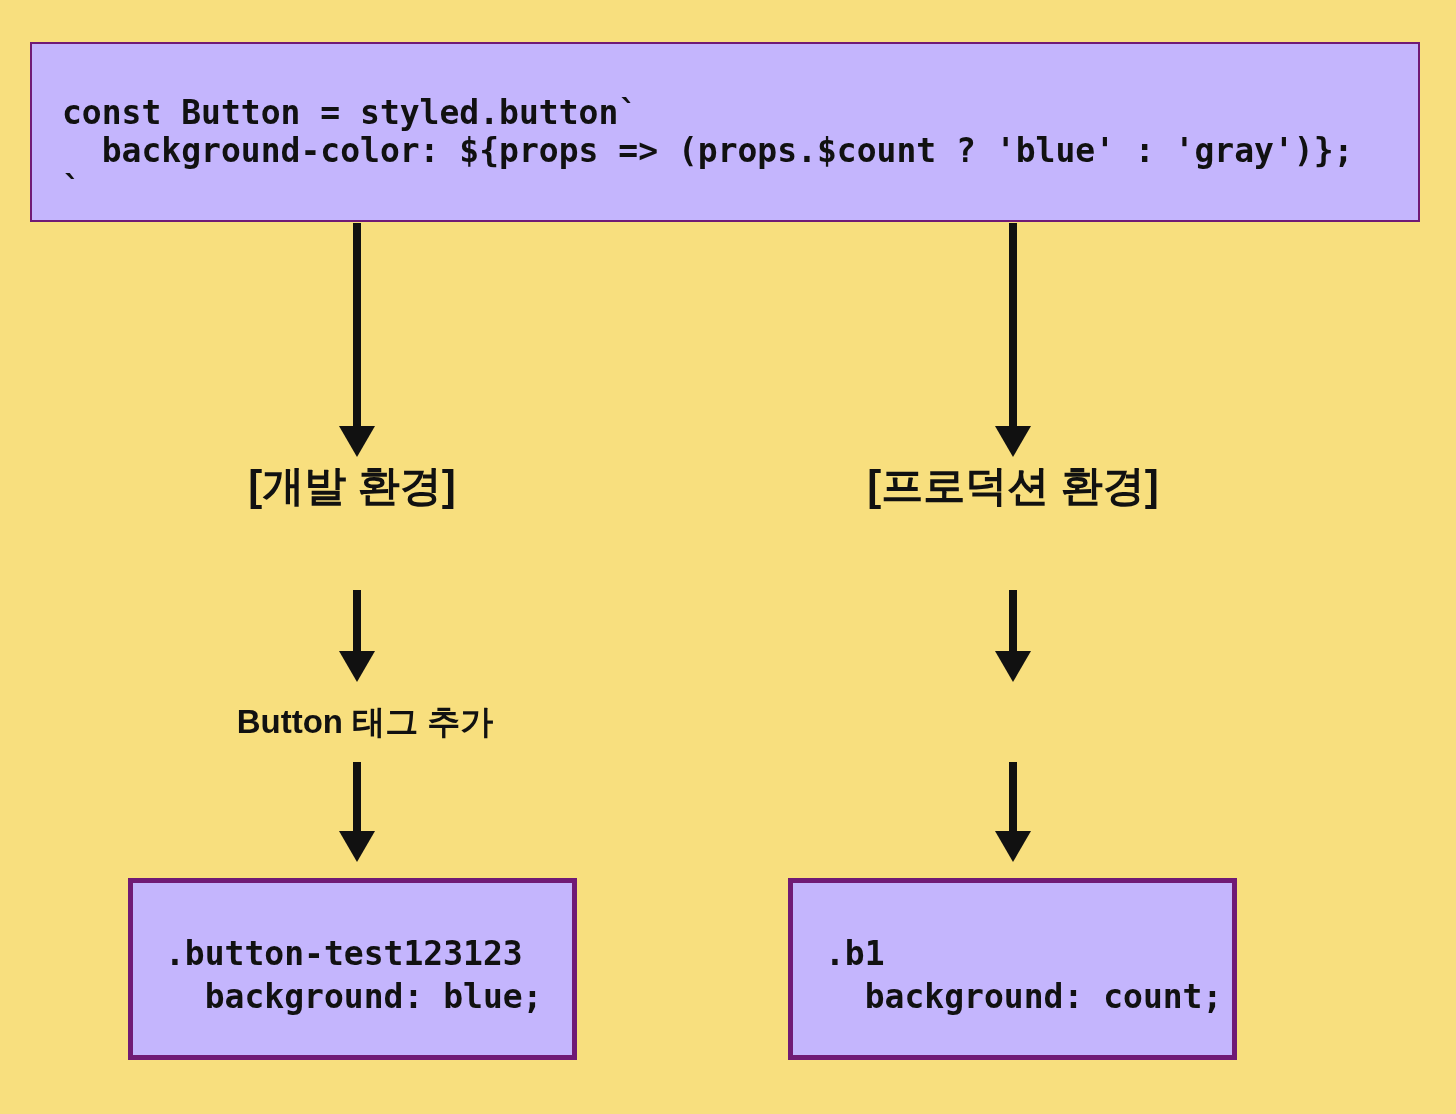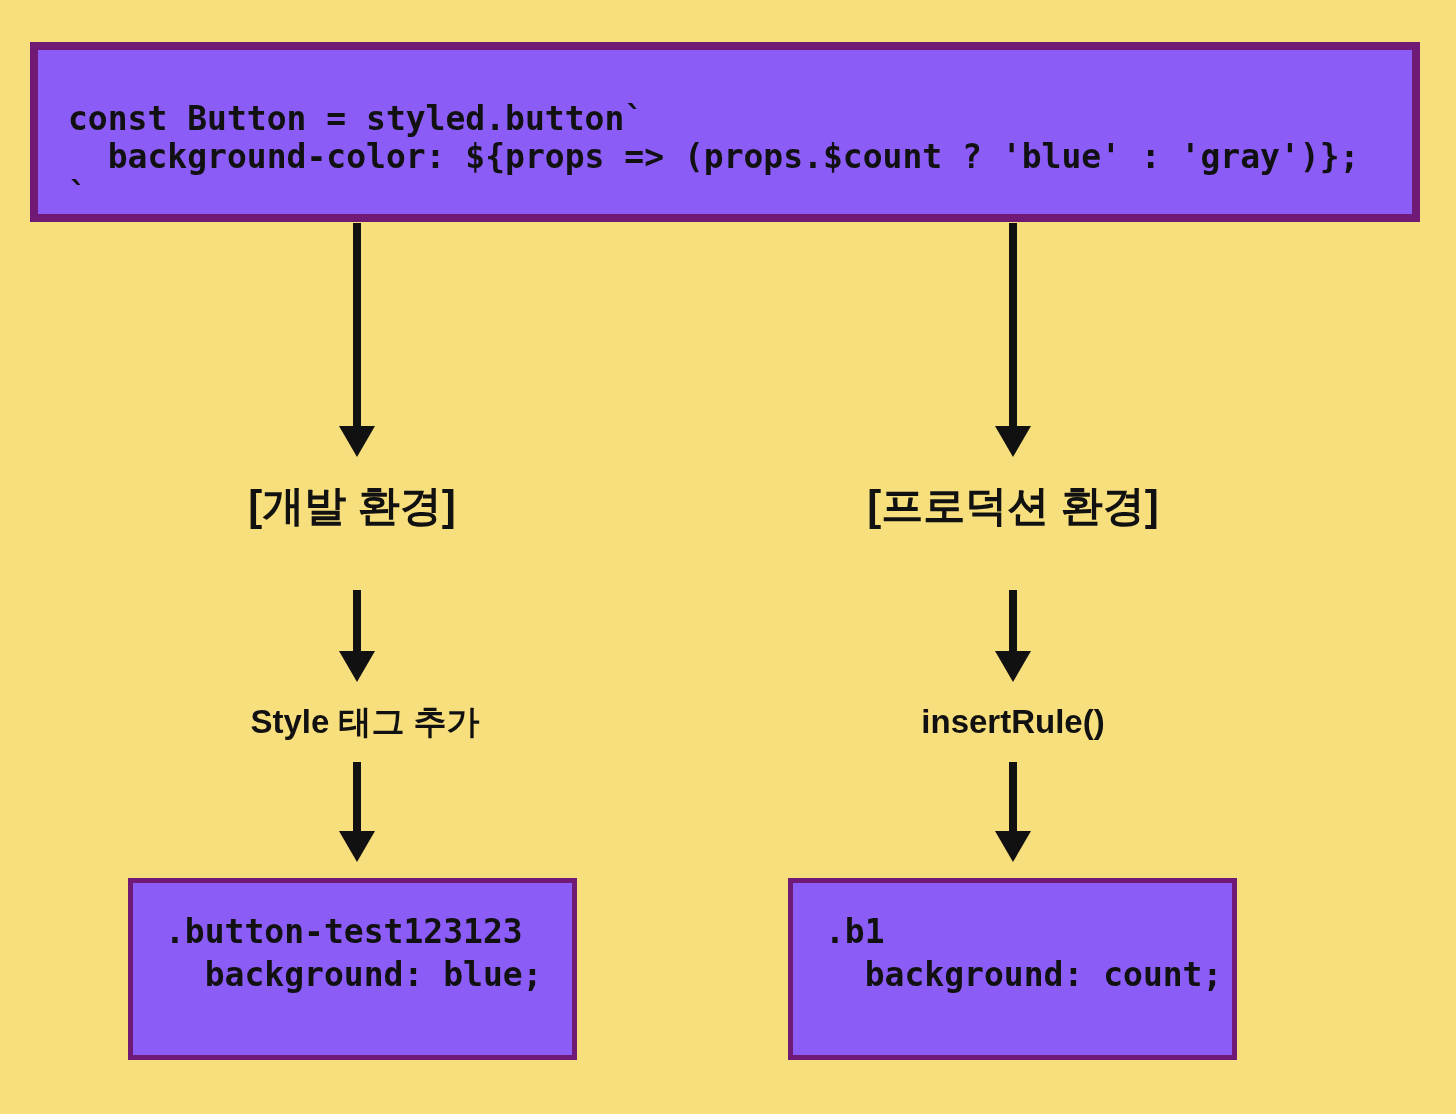--- a/index.html
+++ b/index.html
@@ -8,22 +8,22 @@
     width: 1456px;
     height: 1114px;
     background: #F8DF7E;
     color: #111111;
     font-family: "Liberation Sans", sans-serif;
     overflow: hidden;
   }
   .box {
     position: absolute;
     box-sizing: border-box;
-    border: 8px solid #701a75;
-    background: #8b5cf6;
+    border: 2px solid #701a75;
+    background: #c4b5fd;
   }
   .code {
     margin: 0;
     font-family: "DejaVu Sans Mono", "Liberation Mono", monospace;
     font-weight: 700;
     color: #111111;
     white-space: pre;
   }
   .code-top {
     left: 30px; top: 42px;
@@ -33,21 +33,21 @@
     padding: 50px 0 0 30px;
     font-size: 33px;
     line-height: 38px;
   }
   .result-box {
     border-width: 5px;
     width: 449px; height: 182px;
     top: 878px;
   }
   .result-box .code {
-    padding: 27px 0 0 32px;
+    padding: 49px 0 0 32px;
     font-size: 33px;
     line-height: 43px;
   }
   .result-left  { left: 128px; }
   .result-right { left: 788px; }
 
   .arrow {
     position: absolute;
     width: 38px;
     display: flex;
@@ -67,21 +67,21 @@
   .arrow-mid    { top: 590px; height: 92px; }
   .arrow-bottom { top: 762px; height: 100px; }
 
   .env-label {
     position: absolute;
     top: 460px;
     width: 420px;
     text-align: center;
     font-weight: 700;
   }
-  .env-label .line1 { font-size: 42px; line-height: 52px; letter-spacing: 0px; margin-top: 20px; }
+  .env-label .line1 { font-size: 42px; line-height: 52px; letter-spacing: 0px; }
   .env-label .line2 { font-size: 42px; line-height: 48px; letter-spacing: 1px; }
   .env-left  { left: 142px; }
   .env-right { left: 803px; text-align: center; }
 
   .step-label {
     position: absolute;
     top: 700px;
     width: 420px;
     text-align: center;
     font-weight: 700;
@@ -109,21 +109,21 @@
 
   <div class="env-label env-left">
     <div class="line1">[개발 환경]</div>
   </div>
 
   <div class="arrow arrow-col-left arrow-mid">
     <div class="shaft"></div>
     <div class="head"></div>
   </div>
 
-  <div class="step-label step-left">Style 태그 추가</div>
+  <div class="step-label step-left">Button 태그 추가</div>
 
   <div class="arrow arrow-col-left arrow-bottom">
     <div class="shaft"></div>
     <div class="head"></div>
   </div>
 
   <div class="box result-box result-left">
     <pre class="code">.button-test123123
   background: blue;</pre>
   </div>
@@ -135,21 +135,20 @@
 
   <div class="env-label env-right">
     <div class="line1">[프로덕션 환경]</div>
   </div>
 
   <div class="arrow arrow-col-right arrow-mid">
     <div class="shaft"></div>
     <div class="head"></div>
   </div>
 
-  <div class="step-label step-right">insertRule()</div>
 
   <div class="arrow arrow-col-right arrow-bottom">
     <div class="shaft"></div>
     <div class="head"></div>
   </div>
 
   <div class="box result-box result-right">
     <pre class="code">.b1
   background: count;</pre>
   </div>

